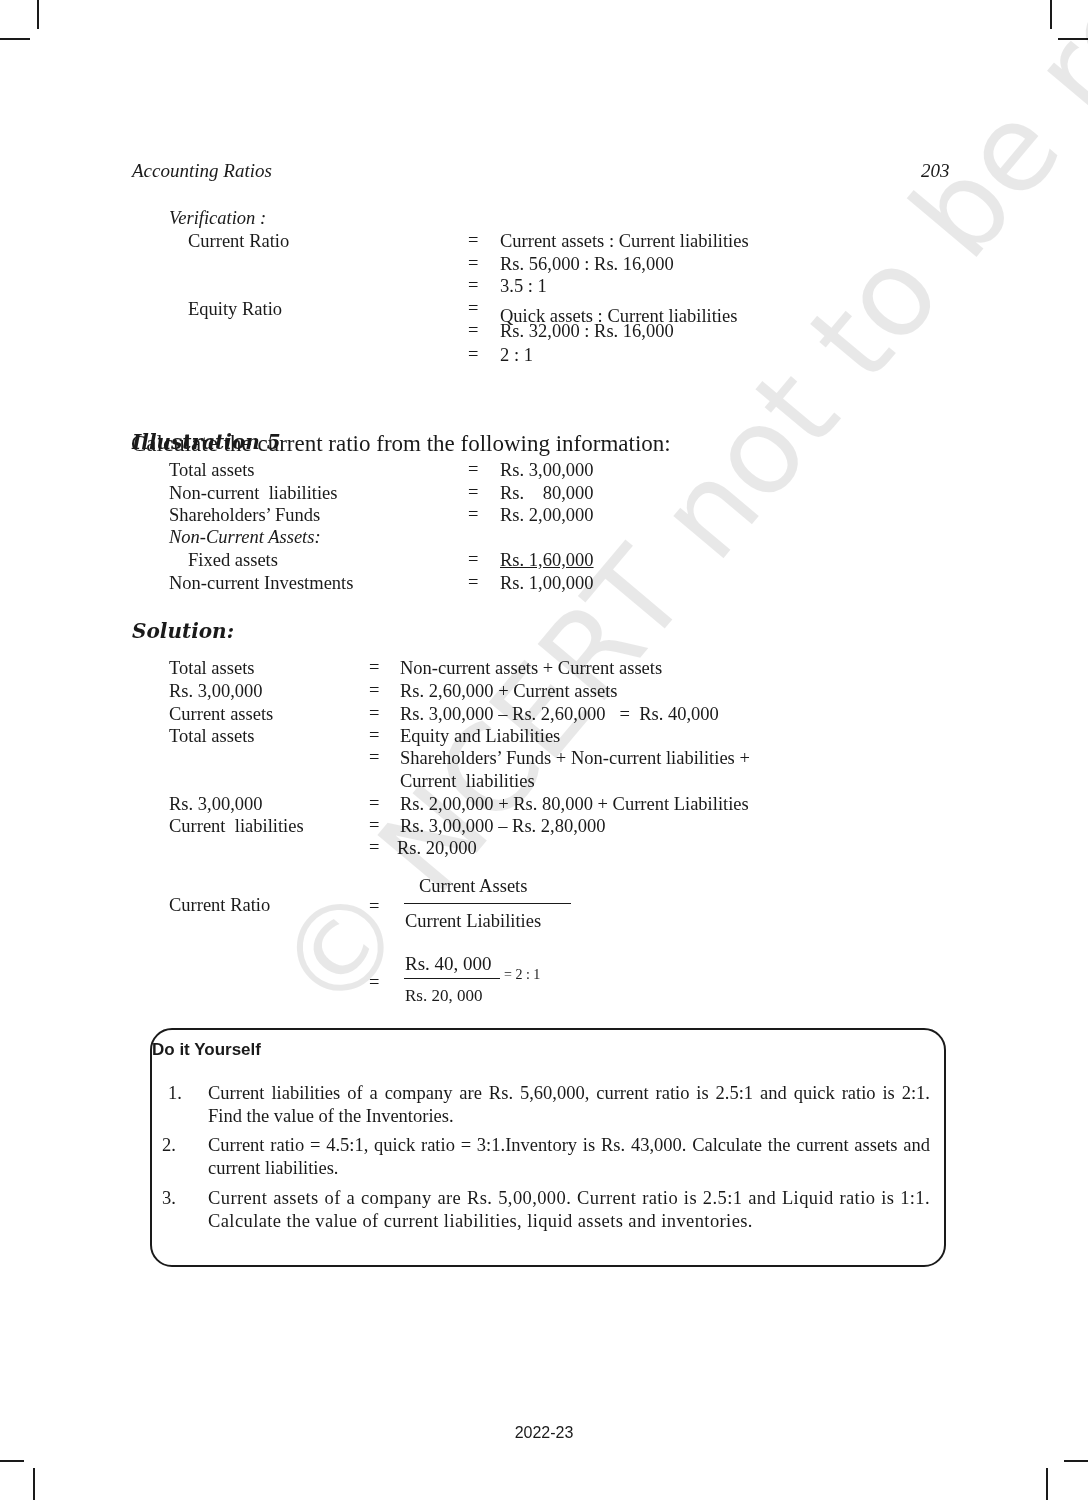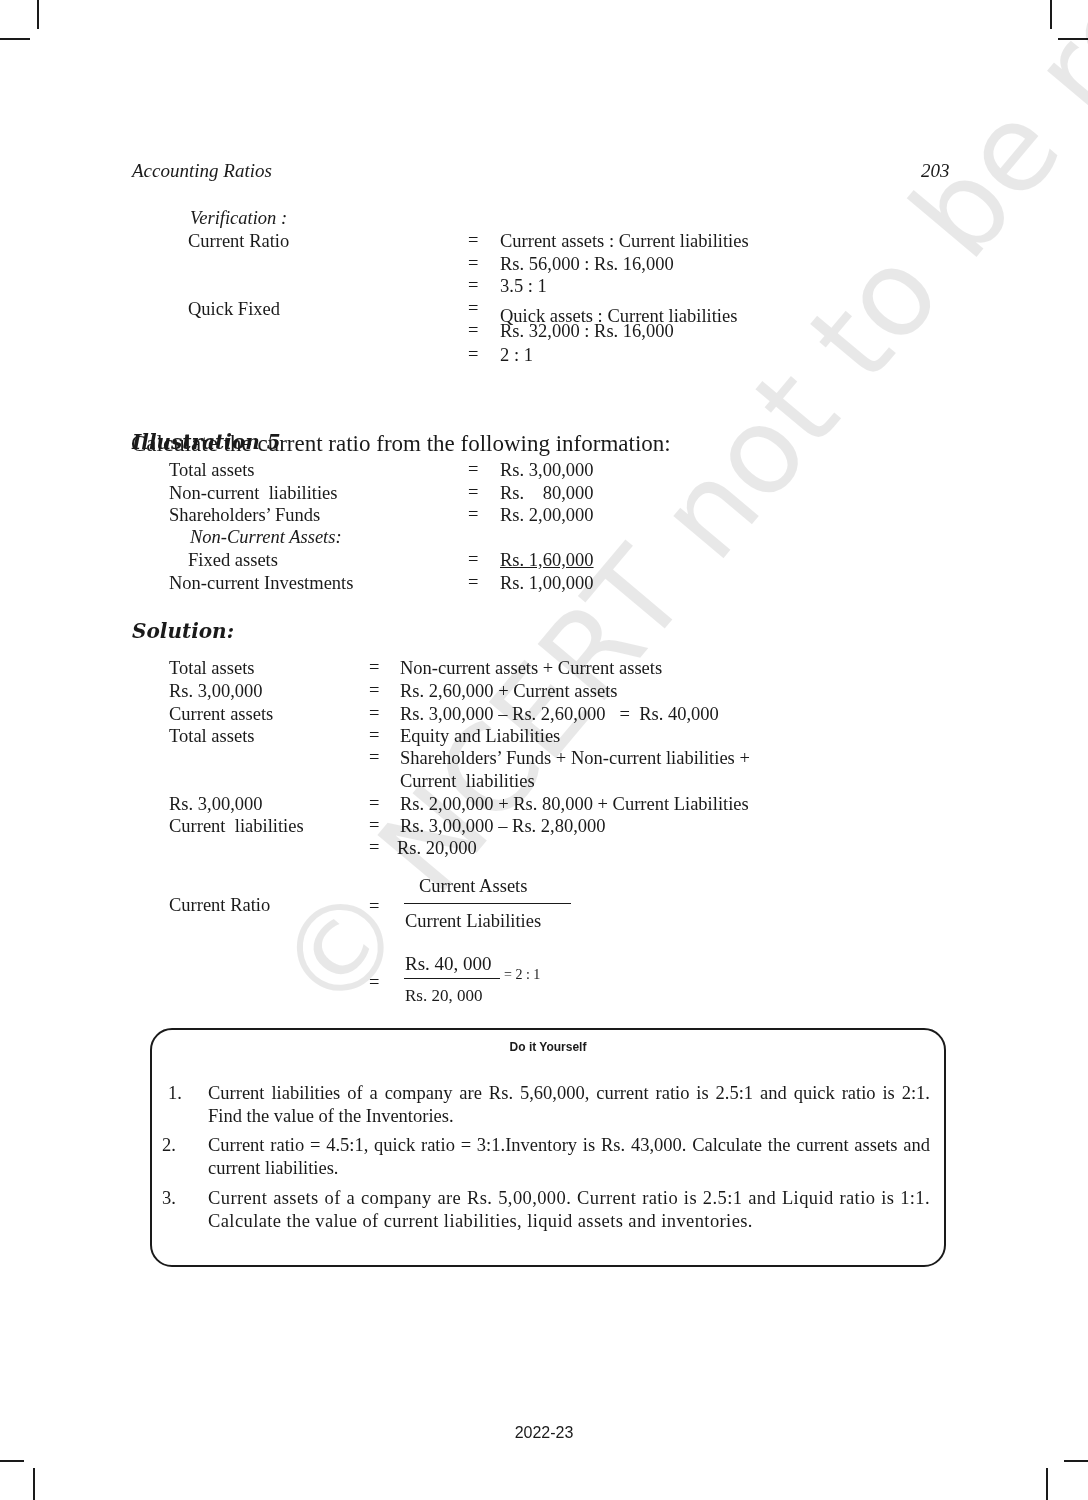--- a/index.html
+++ b/index.html
@@ -2,32 +2,32 @@
 <html><head>
 <meta charset="utf-8">
 <style>
   html, body { margin:0; padding:0; }
   body { width:1088px; height:1500px; position:relative; background:#ffffff; color:#1a1a1a;
          font-family:"DejaVu Serif", serif; overflow:hidden; }
   .crop { position:absolute; background:#1a1a1a; }
   .abs { position:absolute; white-space:nowrap; }
   .hdr { font-family:"Liberation Serif", serif; font-style:italic; font-size:19px; top:160px; }
   .t { font-family:"Liberation Serif", serif; font-size:18.5px; line-height:22.6px; }
-  .it { font-style:italic;margin-left:21px; }
+  .it { font-style:italic; }
   .eq { font-family:"Liberation Serif", serif; font-size:18.5px; }
   .heading { font-family:"DejaVu Serif", serif; font-weight:bold; font-style:italic; font-size:20px; }
   .big { font-family:"Liberation Serif", serif; font-size:23px; }
   .frac-line { position:absolute; height:1px; background:#1a1a1a; }
   .watermark { position:absolute; left:230px; top:620px; font-family:"DejaVu Sans", sans-serif;
                font-size:120px; color:rgba(0,0,0,0.09); transform:rotate(-55deg); transform-origin:left top;
                white-space:nowrap; pointer-events:none; }
   .box { position:absolute; left:150px; top:1028px; width:796px; height:239px; border:2px solid #1a1a1a;
          border-radius:22px; box-sizing:border-box; }
-  .box-title { position:absolute; left:0; right:0; top:10px; text-align:center; font-family:"Liberation Sans", sans-serif;
-               font-weight:bold; font-size:12px; }
+  .box-title { position:absolute; left:0; right:0; top:10px; text-align:left; font-family:"Liberation Sans", sans-serif;
+               font-weight:bold; font-size:17px; }
   .q { position:absolute; left:8px; right:14px; font-family:"Liberation Serif", serif; font-size:18.5px; line-height:23px; }
   .q .num { position:absolute; left:0; width:40px; }
   .q .txt { margin-left:48px; text-align:justify; text-align-last:left; }
   .footer { position:absolute; left:0; right:0; top:1424px; text-align:center; font-family:"Liberation Sans", sans-serif; font-size:16px; }
 </style>
 </head>
 <body>
 
 <div class="crop" style="left:37px;top:0;width:2px;height:29px;"></div>
 <div class="crop" style="left:0;top:38px;width:30px;height:2px;"></div>
@@ -48,21 +48,21 @@
   <div class="abs t" style="left:188px;top:230px;">Current Ratio</div>
   <div class="abs eq" style="left:468px;top:230px;">=</div>
   <div class="abs t" style="left:500px;top:230px;">Current assets : Current liabilities</div>
 
   <div class="abs eq" style="left:468px;top:253px;">=</div>
   <div class="abs t" style="left:500px;top:253px;">Rs. 56,000 : Rs. 16,000</div>
 
   <div class="abs eq" style="left:468px;top:275px;">=</div>
   <div class="abs t" style="left:500px;top:275px;">3.5 : 1</div>
 
-  <div class="abs t" style="left:188px;top:298px;">Quick Fixed</div>
+  <div class="abs t" style="left:188px;top:298px;">Equity Ratio</div>
   <div class="abs eq" style="left:468px;top:298px;">=</div>
   <div class="abs t" style="left:500px;top:305px;">Quick assets : Current liabilities</div>
 
   <div class="abs eq" style="left:468px;top:320px;">=</div>
   <div class="abs t" style="left:500px;top:320px;">Rs. 32,000 : Rs. 16,000</div>
 
   <div class="abs eq" style="left:468px;top:344px;">=</div>
   <div class="abs t" style="left:500px;top:344px;">2 : 1</div>
 </div>
 

